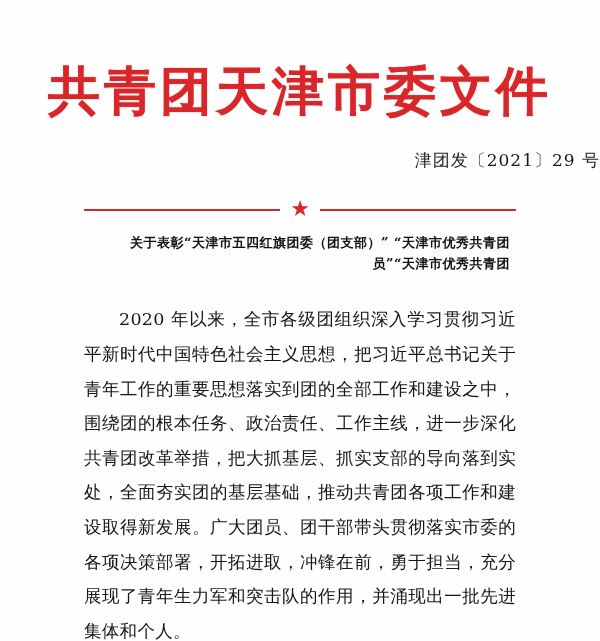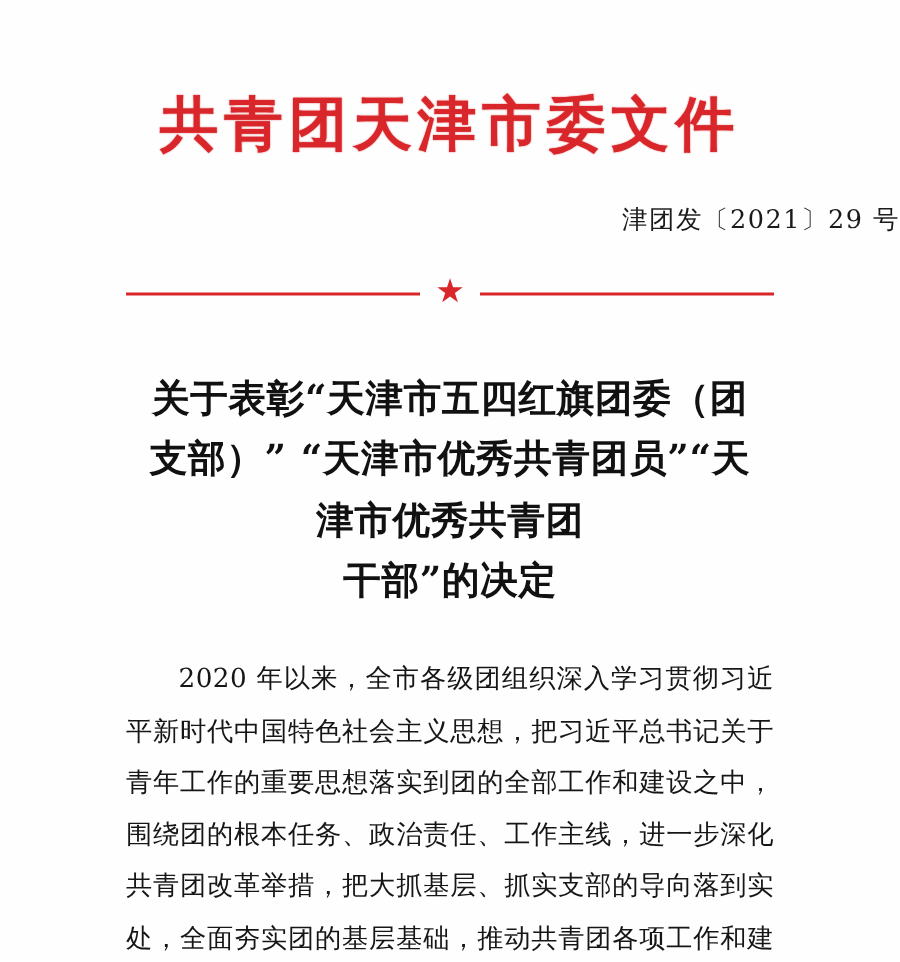--- a/index.html
+++ b/index.html
@@ -18,21 +18,21 @@
     width: 600px;
     height: 641px;
     background: #fefefe;
     box-sizing: border-box;
   }
   .masthead {
     text-align: center;
     padding-top: 62px;
     color: #d8262a;
     font-family: "DejaVu Serif", "Liberation Serif", serif;
-    font-size: 39px;
+    font-size: 52px;
     font-weight: bold;
     letter-spacing: 4px;
     line-height: 1.1;
     text-shadow: 0 0 1px #d8262a;
   }
   .doc-number {
     text-align: right;
     margin-top: 30px;
     font-size: 17px;
     color: #1a1a1a;
@@ -59,24 +59,24 @@
     top: 0;
     transform: translateX(-50%);
     width: 22px;
     height: 22px;
     color: #d8262a;
     font-size: 22px;
     line-height: 22px;
     text-align: center;
   }
   .title {
-    margin: 40px auto 0 auto;
+    margin: 12px auto 0 auto;
     width: 420px;
-    text-align: center;
-    font-size: 25px;
+    text-align: right;
+    font-size: 13px;
     font-weight: bold;
     line-height: 1.62;
     color: #111111;
     letter-spacing: 0.5px;
   }
   .title .l3 {
     display: block;
   }
   .body-text {
     margin: 28px auto 0 auto;
@@ -104,20 +104,19 @@
 
   <div class="divider">
     <div class="line left"></div>
     <div class="star">★</div>
     <div class="line right"></div>
   </div>
 
   <div class="title">
     <span class="l1">关于表彰“天津市五四红旗团委（团支部）”</span>
     <span class="l2">“天津市优秀共青团员”“天津市优秀共青团</span>
-    <span class="l3">干部”的决定</span>
   </div>
 
   <div class="body-text">
     <p>2020 年以来，全市各级团组织深入学习贯彻习近平新时代中国特色社会主义思想，把习近平总书记关于青年工作的重要思想落实到团的全部工作和建设之中，围绕团的根本任务、政治责任、工作主线，进一步深化共青团改革举措，把大抓基层、抓实支部的导向落到实处，全面夯实团的基层基础，推动共青团各项工作和建设取得新发展。广大团员、团干部带头贯彻落实市委的各项决策部署，开拓进取，冲锋在前，勇于担当，充分展现了青年生力军和突击队的作用，并涌现出一批先进集体和个人。</p>
   </div>
 
 </div>
 
 </body></html>

